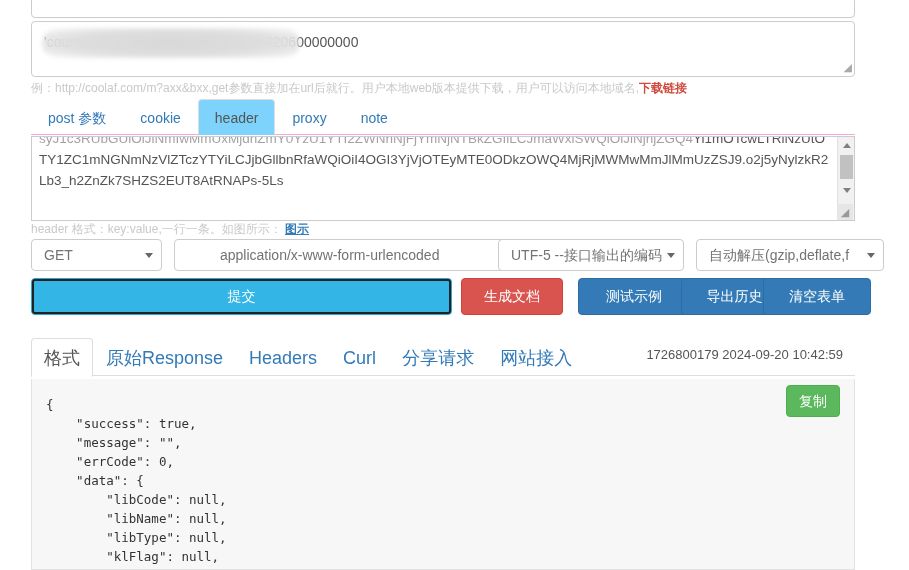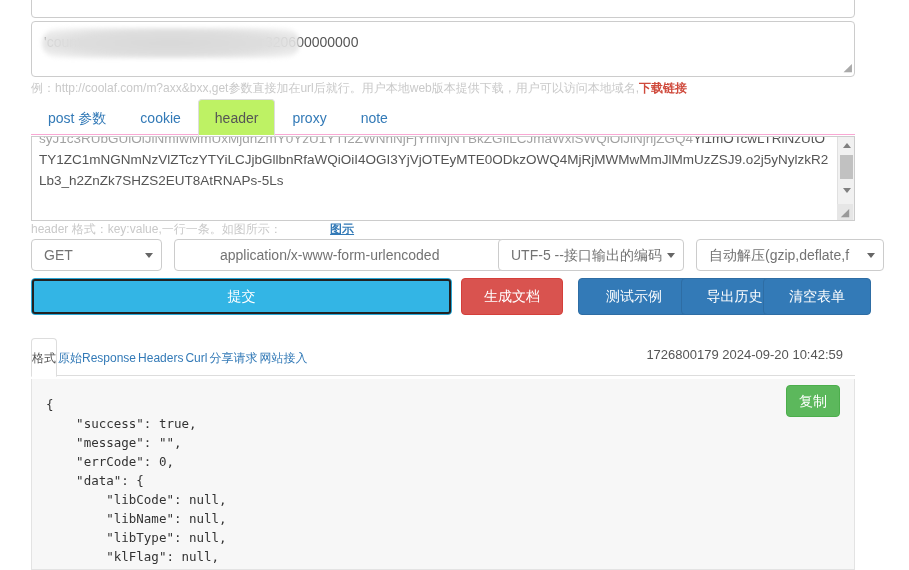--- a/index.html
+++ b/index.html
@@ -82,21 +82,21 @@
     font-size: 14px;
     color: #337ab7;
     cursor: pointer;
     line-height: 20px;
     border: 1px solid transparent;
     border-radius: 4px 4px 0 0;
     margin-bottom: -1px;
   }
   .tabs-row li.active {
     color: #555;
-    background: #bef264;
+    background: #7dd3fc;
     border-color: #ddd #ddd #fff;
     cursor: default;
   }
 
   
   .hdr-wrap {
     position: absolute;
     left: 31px; top: 136px;
     width: 824px; height: 85px;
     background: #fff;
@@ -151,21 +151,21 @@
   }
 
   
   .fmt-hint {
     position: absolute;
     left: 31px; top: 221px;
     font-size: 12px;
     color: #c9c9c9;
     white-space: nowrap;
   }
-  .fmt-hint .tu { color: #337ab7; font-weight: bold; margin-left: 45px; }
+  .fmt-hint .tu { color: #337ab7; font-weight: bold; }
 
   
   .sel-row { position: absolute; left: 31px; top: 239px; width: 830px; height: 32px; }
   .sel {
     position: absolute;
     height: 32px;
     background: #fff;
     border: 1px solid #ccc;
     border-radius: 4px;
     font-size: 14px;
@@ -217,22 +217,22 @@
 
   
   .res-tabs {
     position: absolute;
     left: 31px; top: 338px;
     width: 824px; height: 38px;
     border-bottom: 1px solid #ddd;
   }
   .res-tabs ul { list-style: none; margin: 0; padding: 0; display: flex; height: 38px; }
   .res-tabs li {
-    padding: 9px 0;
-    font-size: 12px;
+    padding: 9px 12px;
+    font-size: 18px;
     color: #337ab7;
     cursor: pointer;
     line-height: 20px;
     border: 1px solid transparent;
     border-radius: 4px 4px 0 0;
     margin-bottom: -1px;
   }
   .res-tabs li.active {
     color: #555;
     background: #fff;

